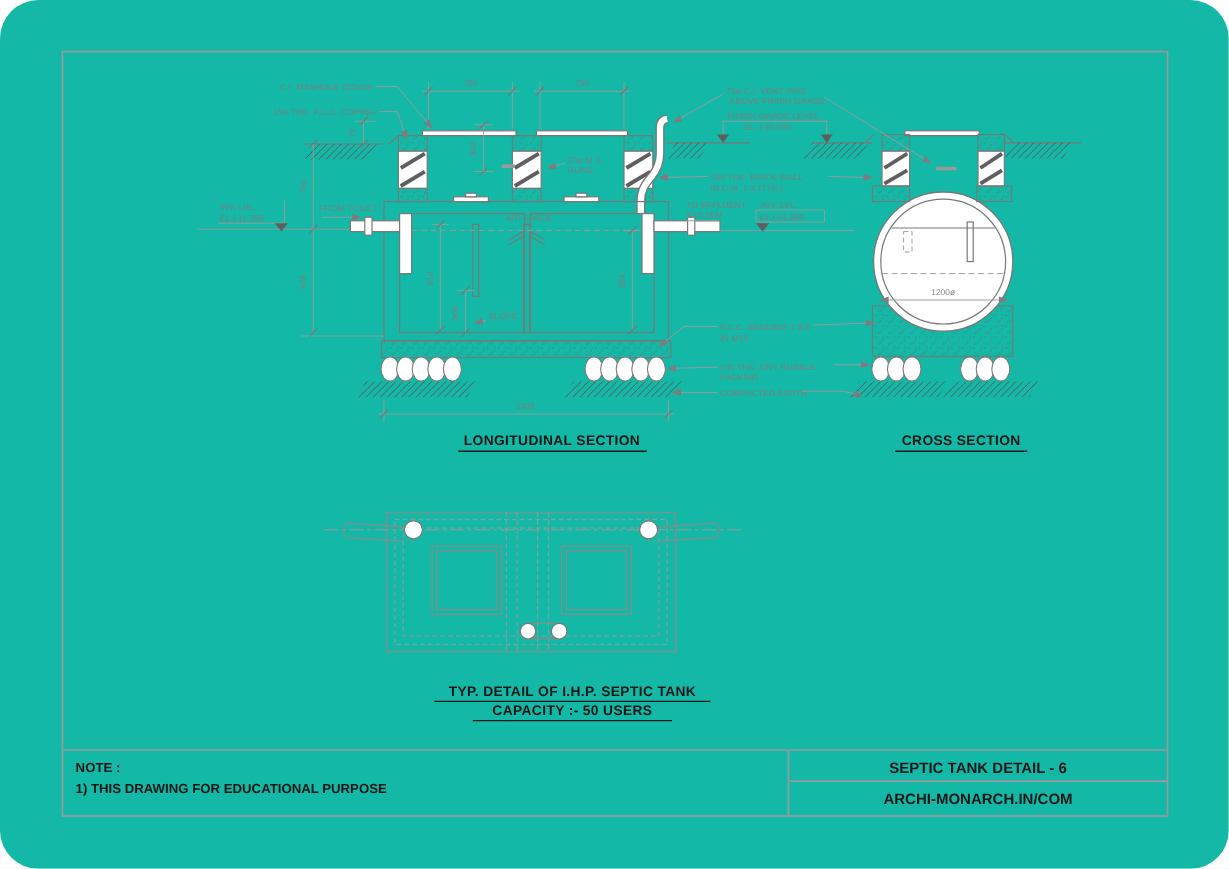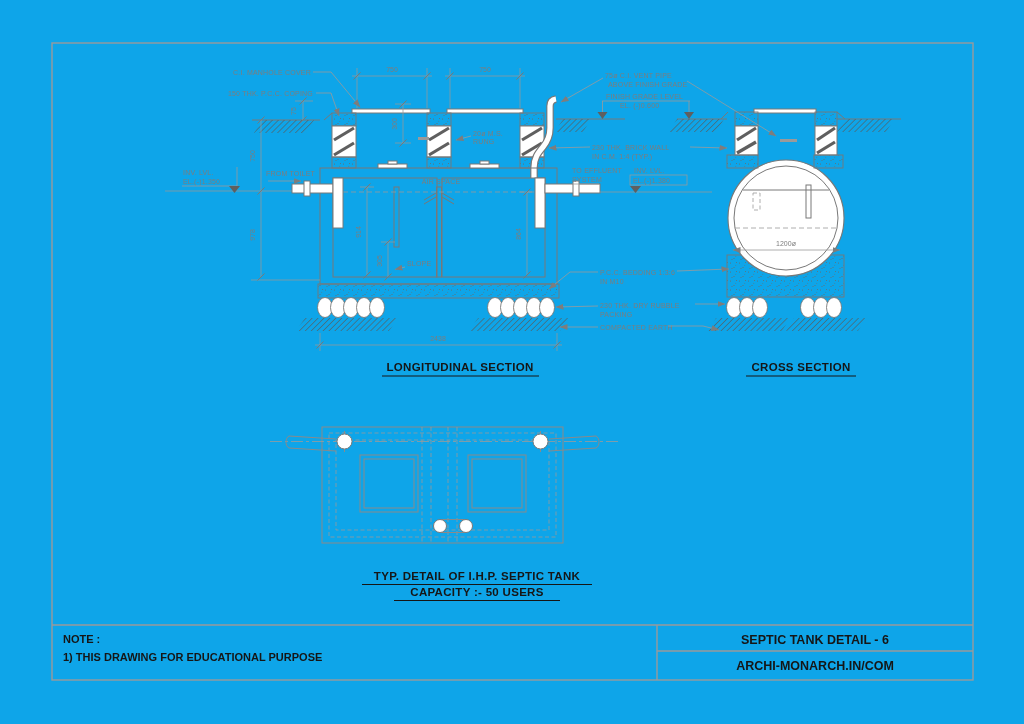--- a/index.html
+++ b/index.html
@@ -1,16 +1,16 @@
 <!DOCTYPE html>
 <html><head>
 <meta charset="utf-8">
 <style>
   html,body{margin:0;padding:0;background:#fff;}
-  .sheet{position:relative;width:1024px;height:724px;background:#0ea5e9;overflow:hidden;}
+  .sheet{position:relative;width:1024px;height:724px;background:#14b8a6;overflow:hidden;border-radius:32px;}
   svg{position:absolute;left:0;top:0;}
   svg text{font-family:"Liberation Sans","DejaVu Sans",sans-serif;}
   .o{stroke:#787878;stroke-width:1;fill:none}
   .ow{stroke:#787878;stroke-width:1;fill:#fff}
   .os{stroke:#787878;stroke-width:.9;fill:url(#stip)}
   .t{stroke:#9a9a9a;stroke-width:.75;fill:none}
   .lead{stroke:#9a9a9a;stroke-width:.8;fill:none}
   .dash{stroke:#9a9a9a;stroke-width:.8;stroke-dasharray:5 3;fill:none}
   .thick{stroke:#5f5f5f;stroke-width:3.2;fill:none}
   .tick{stroke:#787878;stroke-width:1}

